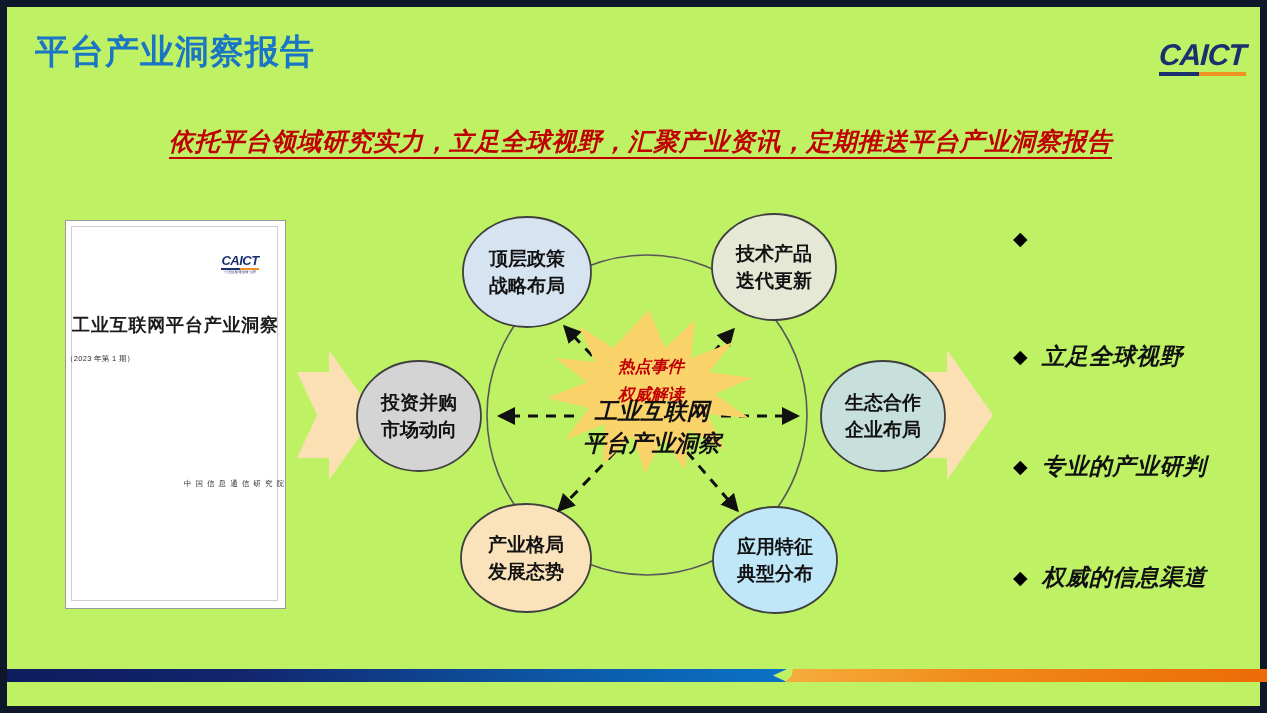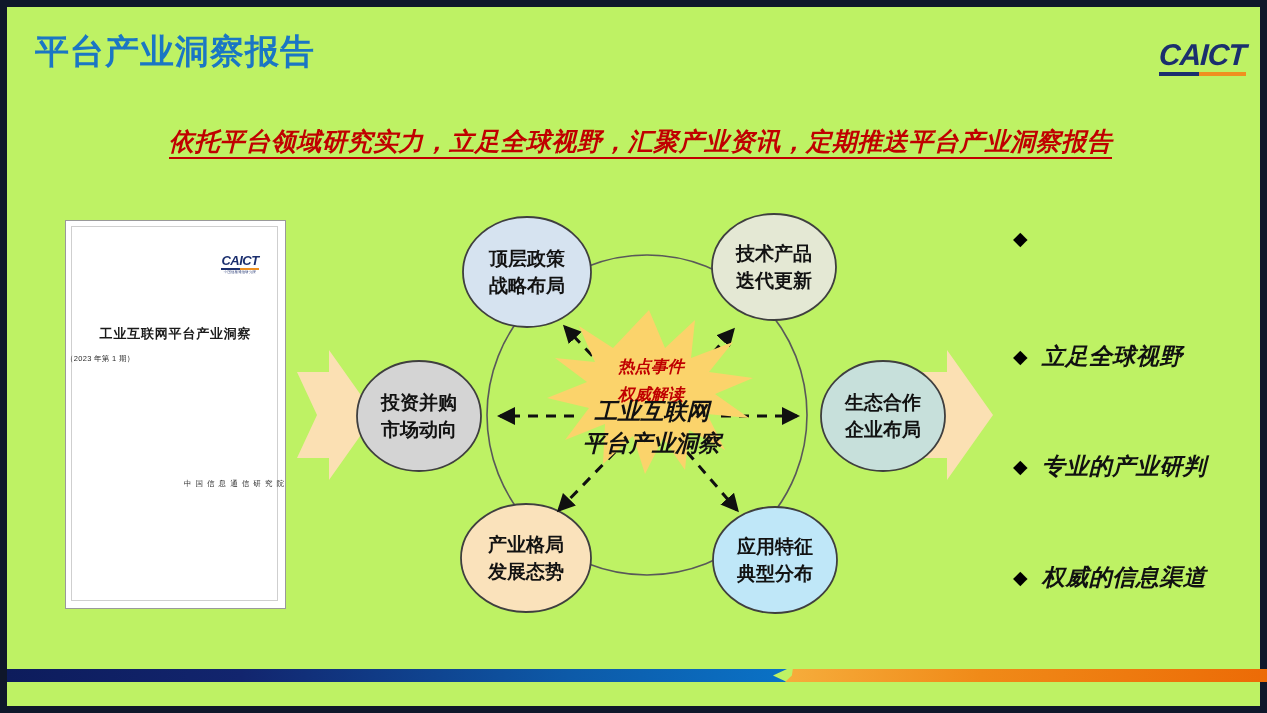--- a/index.html
+++ b/index.html
@@ -142,25 +142,24 @@
     letter-spacing: 0.2px;
     line-height: 1;
     transform: scale(1.0);
   }
   .doc-title {
     position: absolute;
     left: 0;
     top: 92px;
     width: 219px;
     text-align: center;
-    font-size: 13px;
+    font-size: 18px;
     font-weight: bold;
     color: #1b1b1b;
     letter-spacing: 0.8px;
-    margin-top: 12px;
   }
   .doc-issue {
     position: absolute;
     left: 0;
     top: 133px;
     width: 219px;
     text-align: left;
     font-size: 7.5px;
     color: #2a2a2a;
     letter-spacing: 0.3px;

